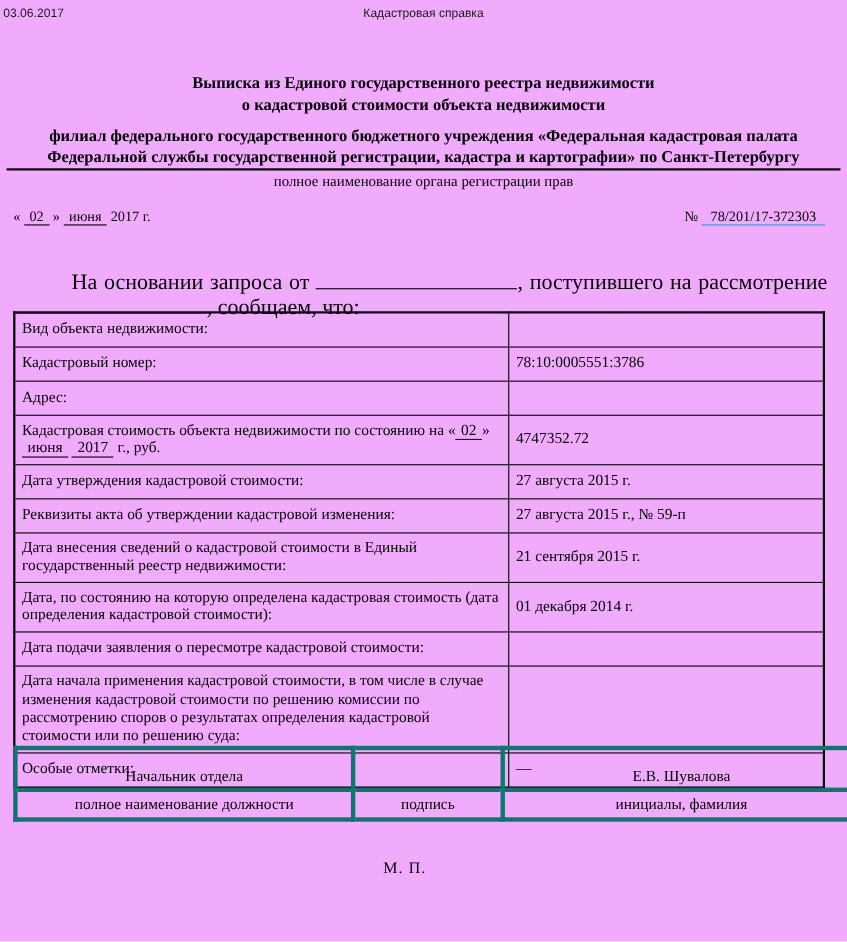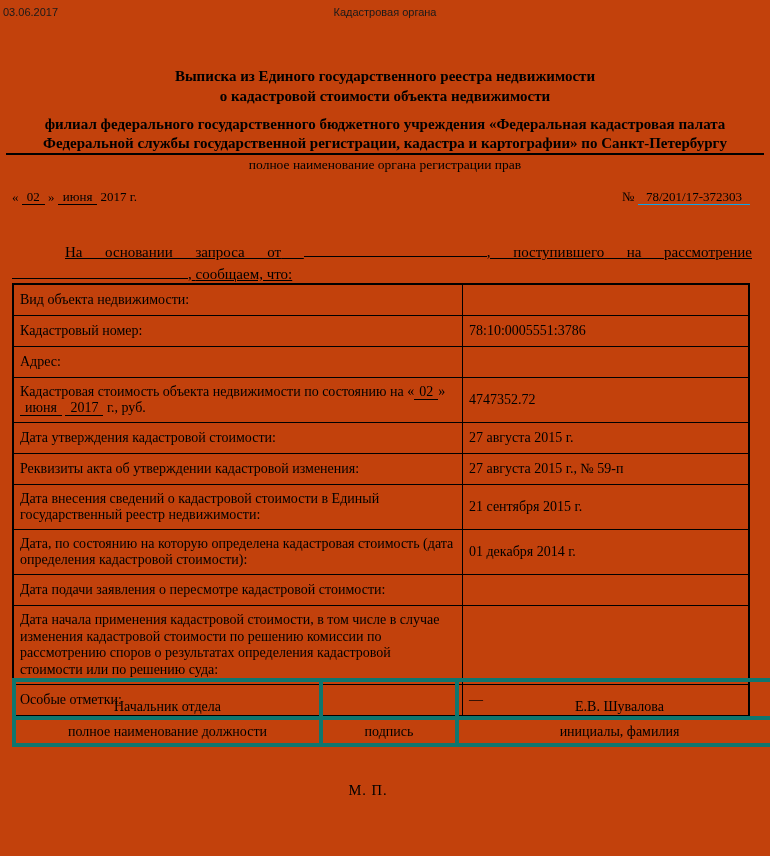--- a/index.html
+++ b/index.html
@@ -1,17 +1,17 @@
 <!DOCTYPE html>
 <html><head>
 <meta charset="utf-8">
 <style>
   html, body { margin:0; padding:0; background:#fff; }
   .page {
-    position:relative; width:770px; height:856px; background:#c2410c;
+    position:relative; width:770px; height:856px; background:#f0abfc;
     font-family:"Liberation Serif", serif; color:#000; overflow:hidden;
   }
   
   .print-header { position:absolute; top:6px; left:0; width:100%; height:16px;
     font-family:"Liberation Sans", sans-serif; font-size:11px; color:#1a1a1a; }
   .print-date { position:absolute; left:3px; top:0; }
   .print-title { position:absolute; left:0; right:0; top:0; text-align:center; }
 
   
   .doc-title { position:absolute; top:66px; left:0; width:100%; text-align:center;
@@ -26,21 +26,21 @@
 
   
   .requisites { position:absolute; top:189px; left:12px; width:738px; font-size:13px; }
   .req-date { position:absolute; left:0; top:0; }
   .req-number { position:absolute; right:0; top:0; }
   .uline { border-bottom:1px solid #000; padding:0 5px;text-align:right; }
   .uline-wide { border-bottom:1px solid #0ea5e9; padding:0 8px; }
 
   
   .intro { position:absolute; top:226px; left:12px; width:740px;
-    font-size:15px; line-height:22px; text-align:justify; text-indent:53px;text-decoration:underline; }
+    font-size:20px; line-height:22px; text-align:justify; text-indent:53px; }
   .blank { display:inline-block; border-bottom:1px solid #000; height:15px; vertical-align:baseline; }
   .blank-1 { width:183px; }
   .blank-2 { width:176px; }
 
   
   .main-table { position:absolute; top:283px; left:12px; border-collapse:collapse;
     width:738px; font-size:14px; line-height:16.5px; table-layout:fixed; }
   .main-table td { border:1px solid #000; padding:3px 6px; vertical-align:middle; }
   .main-table { border:2px solid #000; }
   .main-table .col-label { width:436px; }
@@ -60,21 +60,21 @@
   .stamp { position:absolute; top:782px; left:12px; width:712px; text-align:center;
     font-size:14.5px; letter-spacing:1px; }
 </style>
 </head>
 <body>
 
 <div class="page">
 
   <div class="print-header">
     <span class="print-date">03.06.2017</span>
-    <span class="print-title">Кадастровая органа</span>
+    <span class="print-title">Кадастровая справка</span>
   </div>
 
   <div class="doc-title">
     <div>Выписка из Единого государственного реестра недвижимости</div>
     <div>о кадастровой стоимости объекта недвижимости</div>
   </div>
 
   <div class="org-block">
     <div>филиал федерального государственного бюджетного учреждения «Федеральная кадастровая палата</div>
     <div>Федеральной службы государственной регистрации, кадастра и картографии» по Санкт-Петербургу</div>

